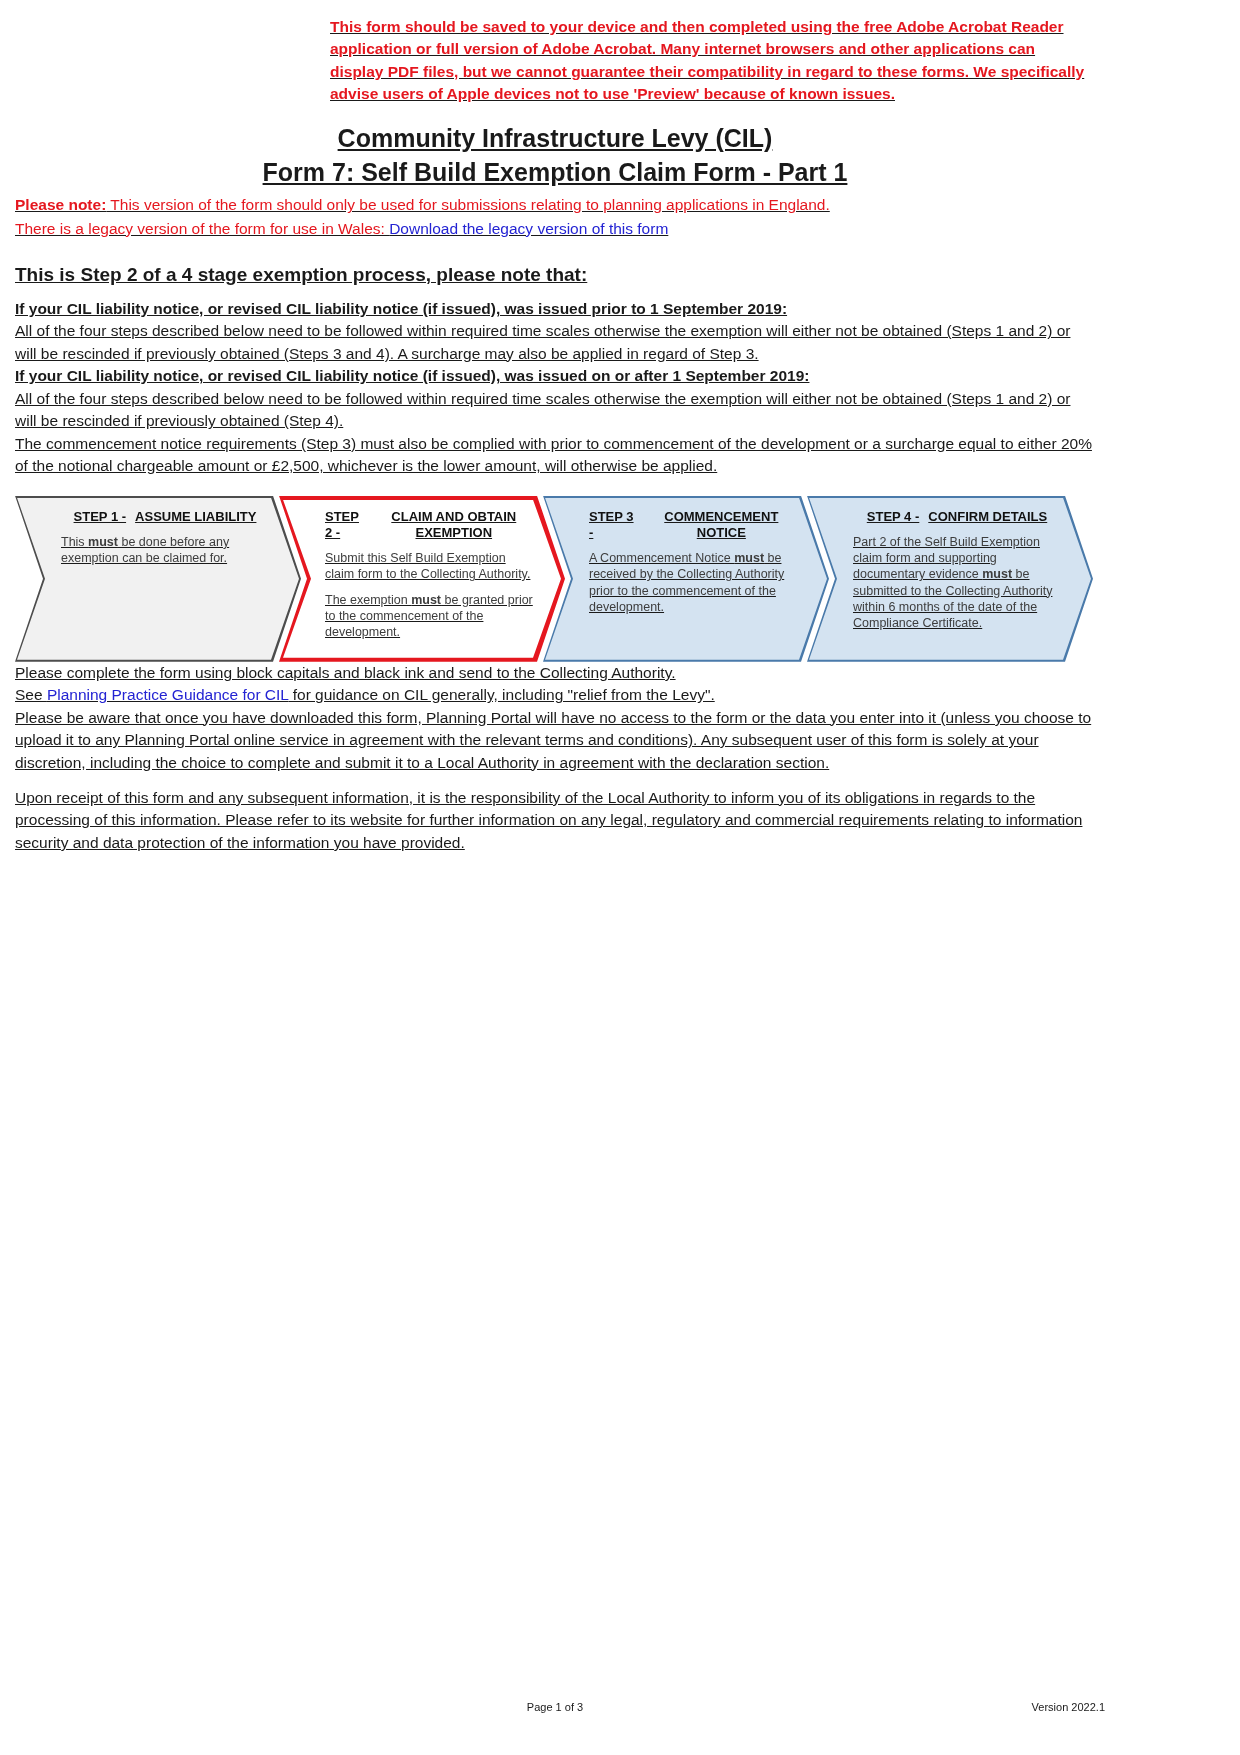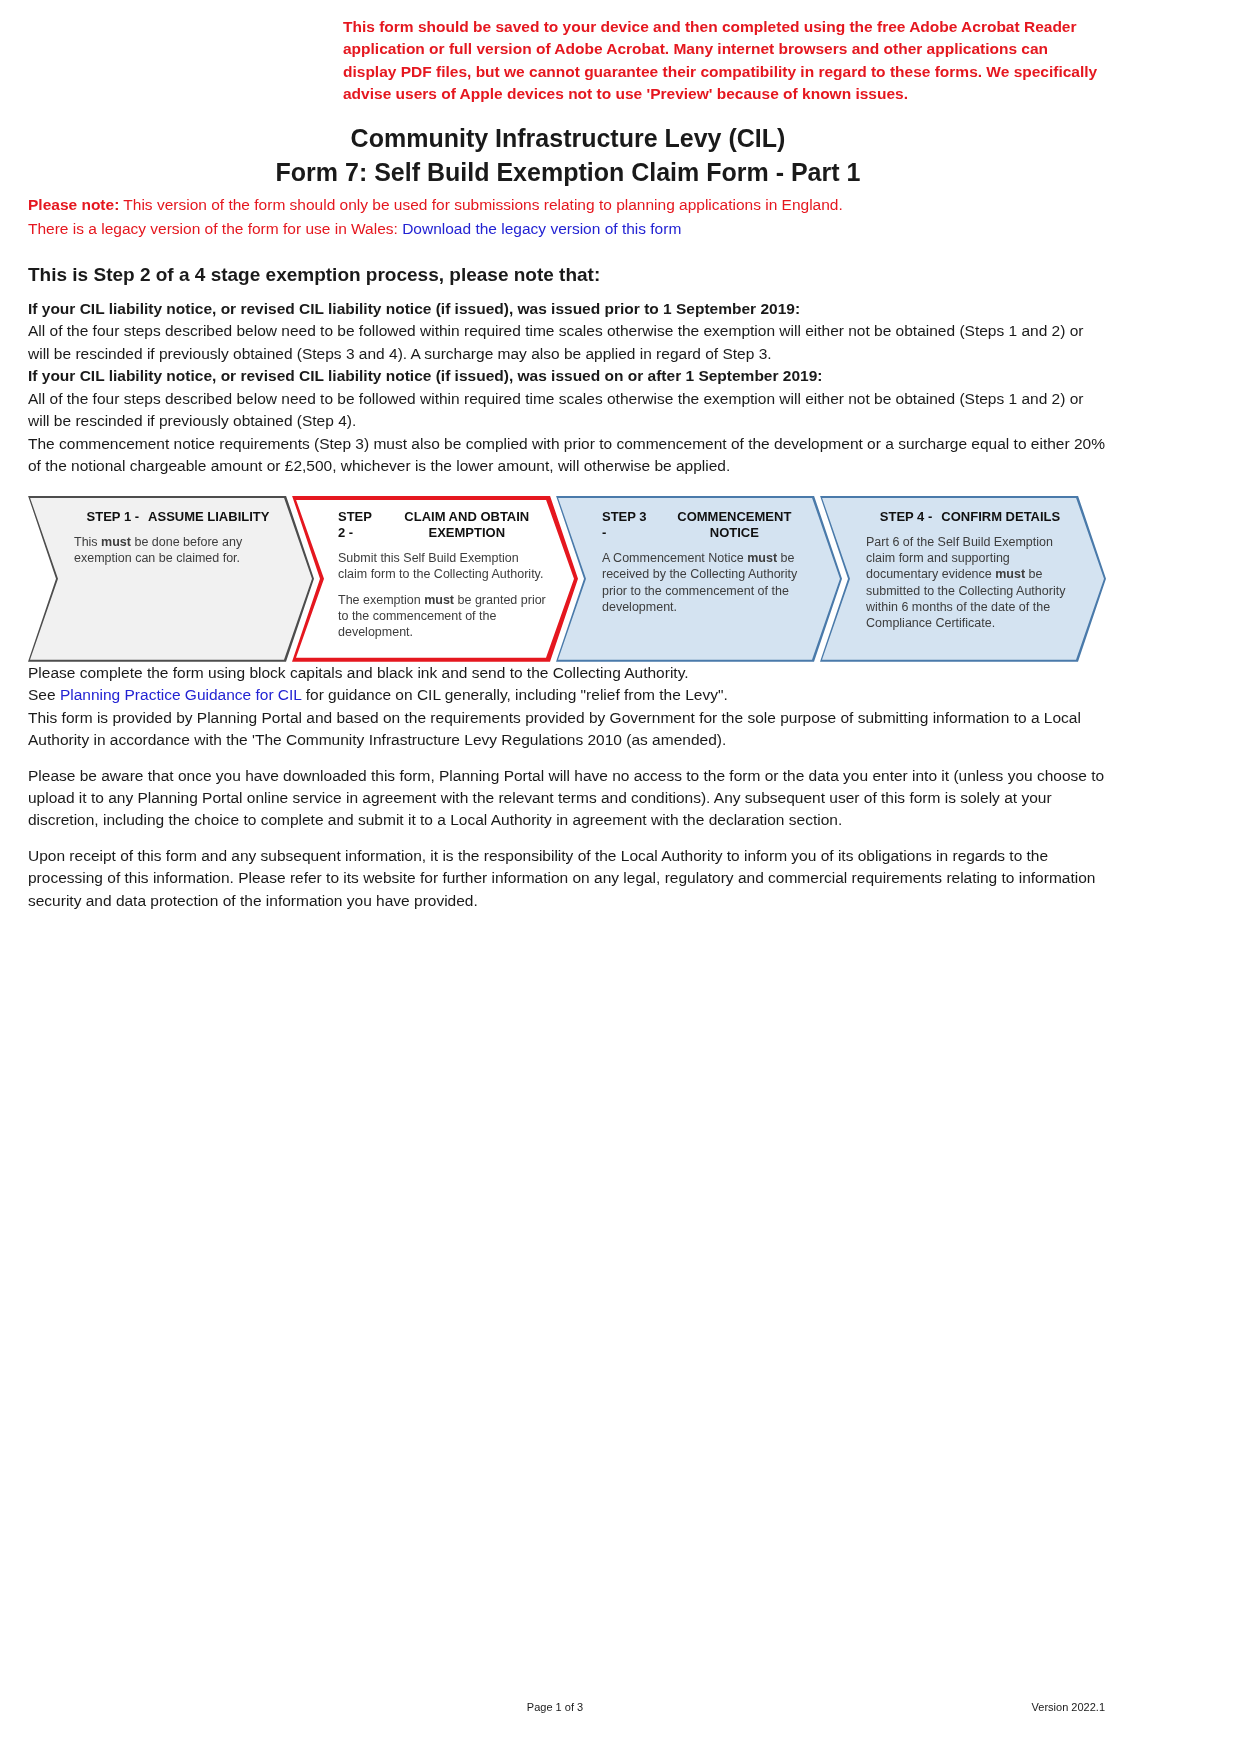--- a/index.html
+++ b/index.html
@@ -1,20 +1,20 @@
 <!DOCTYPE html>
 <html style="--warning_red: #e5171f; --link_blue: #2323d3; --step_fill_gray: #f1f1f1; --step_border_dark: #4d4d4d; --step_fill_blue: #d4e3f1; --step_border_blue: #4a7aaa; --step2_fill: #ffffff; --step2_border: #e5171f;"><head>
 <meta charset="utf-8">
 <style>
   html,body { margin:0; padding:0; background:#ffffff; }
   .page {
     position:relative; width:1240px; height:1755px; background:#fff; overflow:hidden;
     font-family:"Liberation Sans", sans-serif; color:#1a1a1a;
   }
-  .content { position:absolute; left:28px; top:0; width:1080px; }
+  .content { position:absolute; left:15px; top:0; width:1080px;text-decoration:underline; }
 
   .warning {
     margin:16px 0 0 315px; width:757px;
     color:var(--warning_red); font-weight:bold; font-size:15.5px; line-height:1.45;
   }
 
   .title-block { margin-top:16px; text-align:center; }
   .title-line { font-size:25px; font-weight:bold; line-height:1.35; }
 
   .note-block { margin-top:4px; font-size:15.5px; line-height:1.5; color:var(--warning_red); }
@@ -133,32 +133,31 @@
       </div>
 
       <div class="chev s4">
         <div class="chev-border"></div>
         <div class="chev-fill"></div>
         <div class="chev-text">
           <div class="chev-title">
             <span class="lbl">STEP 4 -</span>
             <span class="ttl">CONFIRM DETAILS</span>
           </div>
-          <p><span>Part 6 of the Self Build Exemption claim form and supporting documentary evidence </span><b>must</b><span> be submitted to the Collecting Authority within 6 months of the date of the Compliance Certificate.</span></p>
+          <p><span>Part 2 of the Self Build Exemption claim form and supporting documentary evidence </span><b>must</b><span> be submitted to the Collecting Authority within 6 months of the date of the Compliance Certificate.</span></p>
         </div>
       </div>
 
     </div>
 
     <p class="body after-steps">Please complete the form using block capitals and black ink and send to the Collecting Authority.</p>
 
     <p class="body guidance"><span>See </span><a class="link">Planning Practice Guidance for CIL</a><span> for guidance on CIL generally, including "relief from the Levy".</span></p>
 
     <div class="privacy">
-      <p class="body">This form is provided by Planning Portal and based on the requirements provided by Government for the sole purpose of submitting information to a Local Authority in accordance with the 'The Community Infrastructure Levy Regulations 2010 (as amended).</p>
       <p class="body">Please be aware that once you have downloaded this form, Planning Portal will have no access to the form or the data you enter into it (unless you choose to upload it to any Planning Portal online service in agreement with the relevant terms and conditions). Any subsequent user of this form is solely at your discretion, including the choice to complete and submit it to a Local Authority in agreement with the declaration section.</p>
       <p class="body">Upon receipt of this form and any subsequent information, it is the responsibility of the Local Authority to inform you of its obligations in regards to the processing of this information. Please refer to its website for further information on any legal, regulatory and commercial requirements relating to information security and data protection of the information you have provided.</p>
     </div>
 
   </div>
 
   <div class="footer-center">Page 1 of 3</div>
   <div class="footer-right">Version 2022.1</div>
 </div>
 

